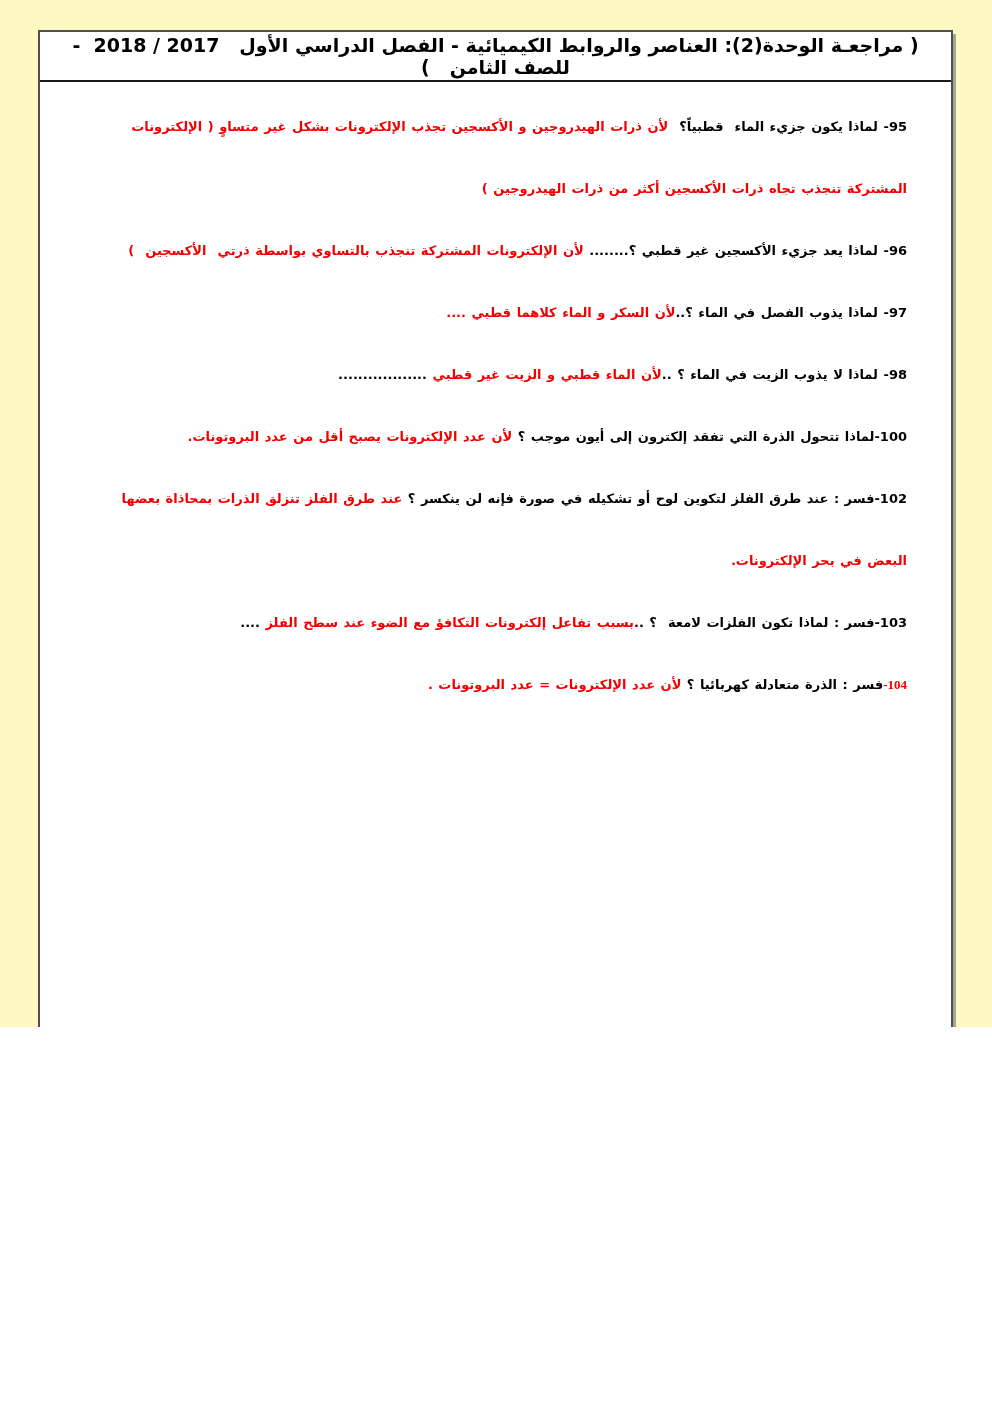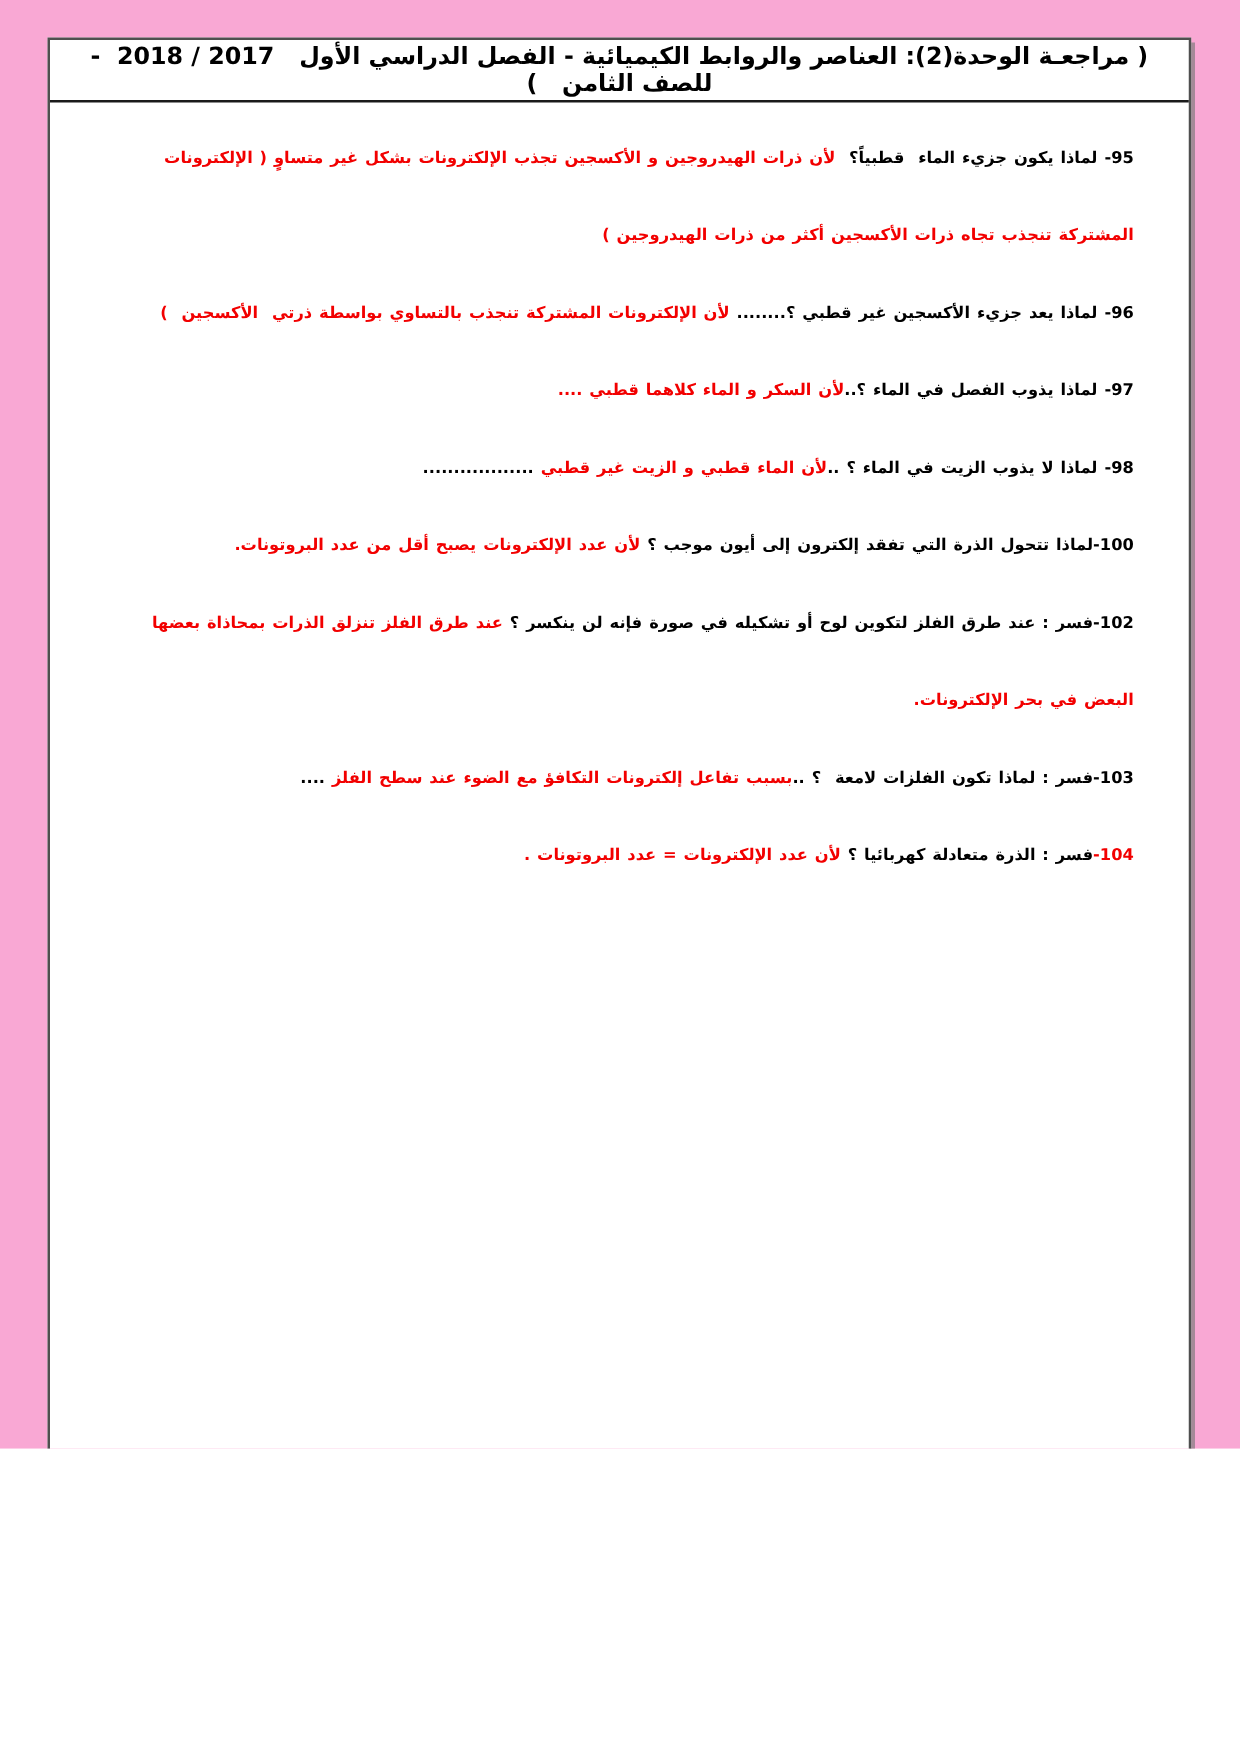--- a/index.html
+++ b/index.html
@@ -1,20 +1,20 @@
 <!DOCTYPE html>
 <html lang="ar" dir="rtl" style="--accent: #f20000; --text-black: #000000; --frame-gray: #4f4f4f;"><head>
 <meta charset="utf-8">
 <style>
   html, body { margin: 0; padding: 0; background: #ffffff; }
   .sheet {
     position: relative;
     width: 992px;
-    height: 1159px;
-    background: #f9a8d4;
+    height: 1027px;
+    background: #fef9c3;
     font-family: "DejaVu Sans", sans-serif;
     overflow: hidden;
   }
   .page-frame {
     position: absolute;
     box-sizing: border-box;
     left: 38px;
     top: 30px;
     width: 915px;
     height: 1332px;
@@ -47,21 +47,21 @@
     margin: 0;
     font-size: 13px;
     font-weight: bold;
     line-height: 62px;
     color: var(--text-black, #000);
     text-align: right;
     white-space: pre-wrap;
     word-spacing: 1px;
   }
   .answer { color: var(--accent, #f20000); }
-  .red-num { color: var(--accent, #f20000); }
+  .red-num { color: var(--accent, #f20000); font-family: Liberation Serif, serif; }
   .page-number {
     position: absolute;
     left: 0;
     right: 0;
     bottom: 38px;
     text-align: center;
     font-size: 17px;
     color: #111111;
     direction: ltr;
   }

